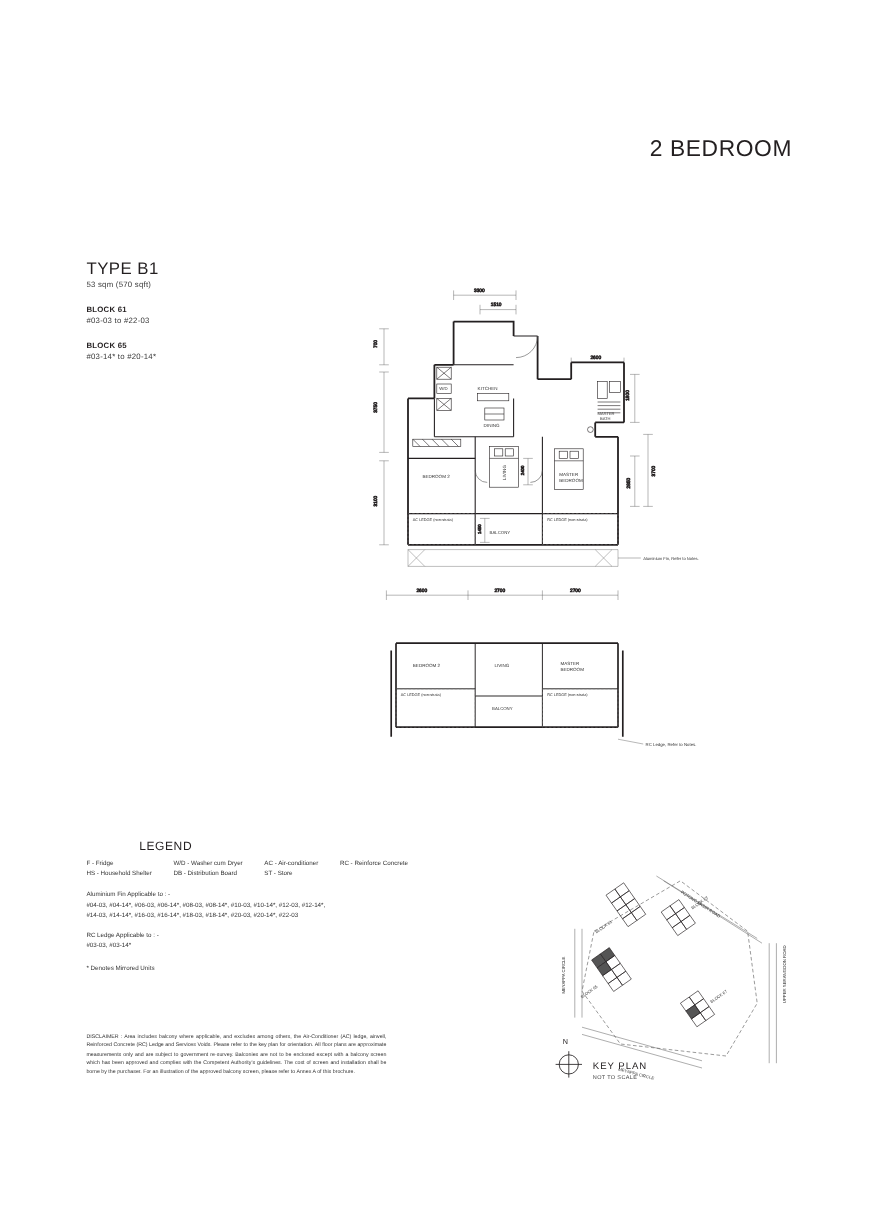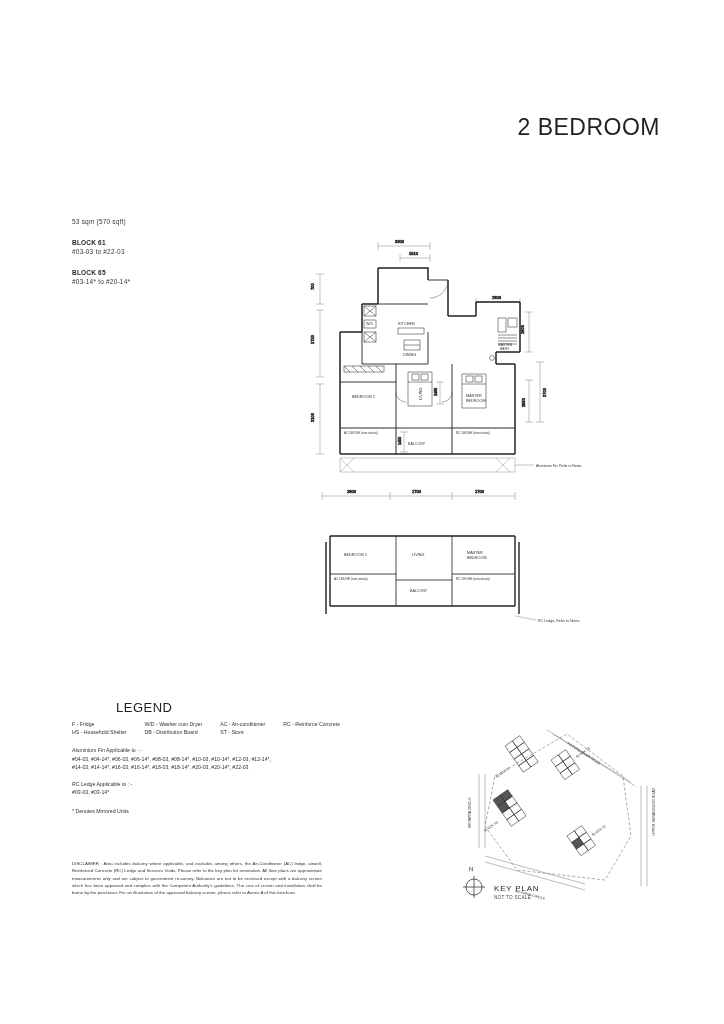--- a/index.html
+++ b/index.html
@@ -2,41 +2,41 @@
 <html><head>
 <meta charset="utf-8">
 <style>
   html,body{margin:0;padding:0;background:#ffffff;}
   body{width:724px;height:1024px;position:relative;font-family:"Liberation Sans",sans-serif;color:#1a1a1a;overflow:hidden;}
   .page{position:absolute;inset:0;}
 
   
   .title-main{
     position:absolute;right:64px;top:114px;
-    font-size:23px;letter-spacing:.5px;color:#231f20;font-weight:400;
+    font-size:19px;letter-spacing:.5px;color:#231f20;font-weight:400;
   }
 
   
   .info{position:absolute;left:72px;top:215px;width:200px;}
   .type-name{font-size:14px;letter-spacing:.4px;color:#231f20;}
   .type-area{font-size:6.5px;margin-top:3px;color:#3a3a3a;letter-spacing:.2px;}
   .block{margin-top:14px;}
   .block-name{font-size:6.5px;font-weight:bold;color:#231f20;letter-spacing:.2px;}
   .block-units{font-size:6.5px;color:#3a3a3a;margin-top:2px;letter-spacing:.2px;}
 
   
   .plan{position:absolute;left:300px;top:232px;width:360px;height:290px;}
   .plan svg{display:block;}
 
   
   .section{position:absolute;left:300px;top:528px;width:360px;height:110px;}
 
   
   .legend{position:absolute;left:72px;top:700px;width:420px;}
-  .legend-title{font-size:13px;letter-spacing:.5px;color:#231f20;padding-left:44px;}
+  .legend-title{font-size:10px;letter-spacing:.5px;color:#231f20;padding-left:44px;}
   .legend-grid{display:flex;margin-top:5px;font-size:5.2px;color:#333;line-height:1.55;}
   .legend-col{margin-right:18px;}
   .legend-note{margin-top:10px;font-size:5.2px;color:#333;line-height:1.55;}
   .legend-note .ln-head{margin-bottom:1px;}
   .legend-note2{margin-top:9px;font-size:5.2px;color:#333;line-height:1.55;}
   .legend-star{margin-top:12px;font-size:5.2px;color:#333;}
 
   
   .disclaimer{position:absolute;left:72px;top:860px;width:250px;font-size:4.4px;line-height:1.65;color:#333;text-align:justify;}
 
@@ -52,20 +52,21 @@
   .t{font-family:"Liberation Sans",sans-serif;fill:#333;}
 </style>
 </head>
 <body>
 
 <div class="page">
 
   <div class="title-main">2 BEDROOM</div>
 
   <div class="info">
+    <div class="type-name">TYPE B1</div>
     <div class="type-area">53 sqm (570 sqft)</div>
 
     <div class="block">
       <div class="block-name">BLOCK 61</div>
       <div class="block-units">#03-03 to #22-03</div>
     </div>
     <div class="block">
       <div class="block-name">BLOCK 65</div>
       <div class="block-units">#03-14* to #20-14*</div>
     </div>

